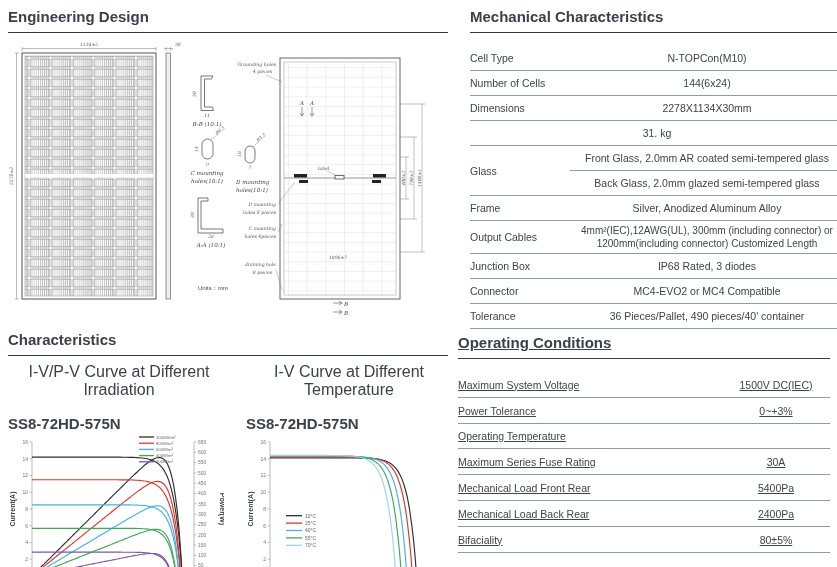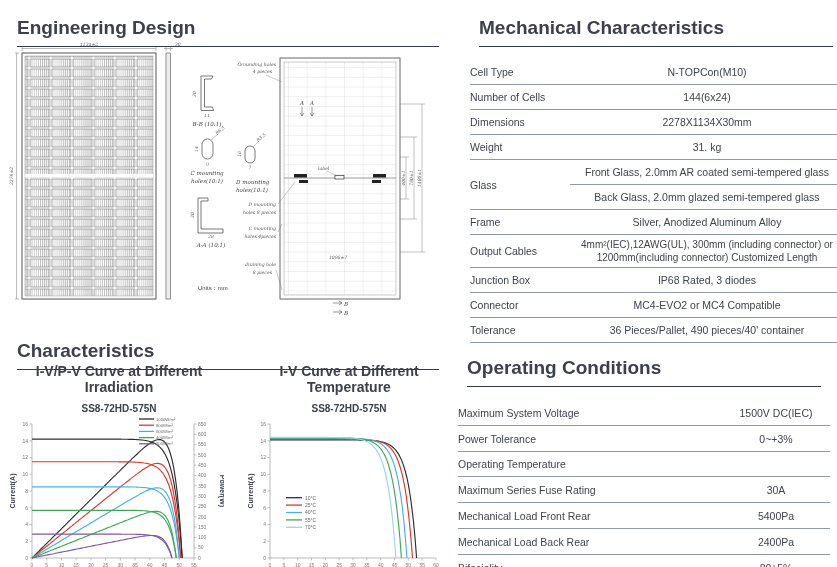--- a/index.html
+++ b/index.html
@@ -1,39 +1,39 @@
 <!DOCTYPE html>
 <html><head>
 <meta charset="utf-8">
 <style>
   html,body{margin:0;padding:0;background:#fff;}
   body{width:837px;height:567px;position:relative;font-family:"Liberation Sans",sans-serif;color:#3e434c;overflow:hidden;}
   .sec{position:absolute;}
   #eng{left:8px;top:6px;width:440px;}
   #mech{left:470px;top:6px;width:372px;}
   #chars{left:8px;top:329px;width:440px;}
-  #oper{left:458px;top:346px;width:372px;}
-  .sec-title{font-size:19px;font-weight:700;color:#3b404b;padding:2px 0 7px 0;border-bottom:1.6px solid #343a45;margin:9px;}
+  #oper{left:458px;top:332px;width:372px;text-decoration:underline;}
+  .sec-title{font-size:15px;font-weight:700;color:#3b404b;padding:2px 0 7px 0;border-bottom:1.6px solid #343a45;margin:0;}
   
   .dtable{margin-top:13px;}
   .trow{display:flex;align-items:center;border-bottom:1px solid #9199a1;font-size:10.5px;color:#3e434c;}
   .tlabel{width:100px;flex:none;padding:6px 0;}
   #oper .tlabel{width:262px;}
   .tvals{flex:1;}
   .tval{padding:6px 0 6px 2px;text-align:center;}
   .tval + .tval{border-top:1px solid #9199a1;}
   .tval.small{font-size:10px;line-height:1.3;padding:3px 0 3px 2px;}
   #oper .trow{font-size:10.5px;}
   #oper .tval{padding:6.5px 0 6.5px 2px;}
   
   .chart-block{position:absolute;top:34px;}
   #chart1-block{left:0;width:222px;}
   #chart2-block{left:238px;width:206px;}
-  .chart-title{font-size:14px;font-weight:700;color:#3b404b;text-align:center;margin:0 0 4px 0;}
-  .chart-sub{font-size:10px;font-weight:600;color:#3b404b;text-align:center;margin:8px 0 2px 0;}
+  .chart-title{font-size:16px;font-weight:400;color:#3b404b;text-align:center;margin:0 0 4px 0;}
+  .chart-sub{font-size:15px;font-weight:600;color:#3b404b;margin:16px 0 2px 0;}
   svg text.tick{font-size:5px;fill:#777;font-family:"Liberation Sans",sans-serif;}
   svg text.axlab{font-size:7px;font-weight:700;fill:#3b404b;font-family:"Liberation Sans",sans-serif;}
   svg text.leg{font-size:4.2px;fill:#666;font-family:"Liberation Sans",sans-serif;}
   svg text.leg2{font-size:5px;fill:#666;font-family:"Liberation Sans",sans-serif;}
   
   #engsvg{position:absolute;left:0;top:32px;}
   .dim{font-size:4.5px;fill:#555;font-style:italic;font-family:"DejaVu Serif",serif;}
   .note{font-size:4.6px;fill:#555;font-style:italic;font-family:"DejaVu Serif",serif;}
   .note-lg{font-size:5.6px;fill:#444;font-style:italic;font-family:"DejaVu Serif",serif;}
   .units{font-size:6px;fill:#444;font-family:"Liberation Sans",sans-serif;}
@@ -182,21 +182,20 @@
           <div class="tval">144(6x24)</div>
         </div>
       </div>
       <div class="trow">
         <div class="tlabel">Dimensions</div>
         <div class="tvals">
           <div class="tval">2278X1134X30mm</div>
         </div>
       </div>
       <div class="trow">
-        <div class="tlabel">Weight</div>
         <div class="tvals">
           <div class="tval">31. kg</div>
         </div>
       </div>
       <div class="trow">
         <div class="tlabel">Glass</div>
         <div class="tvals">
           <div class="tval">Front Glass, 2.0mm AR coated semi-tempered glass</div>
           <div class="tval">Back Glass, 2.0mm glazed semi-tempered glass</div>
         </div>

